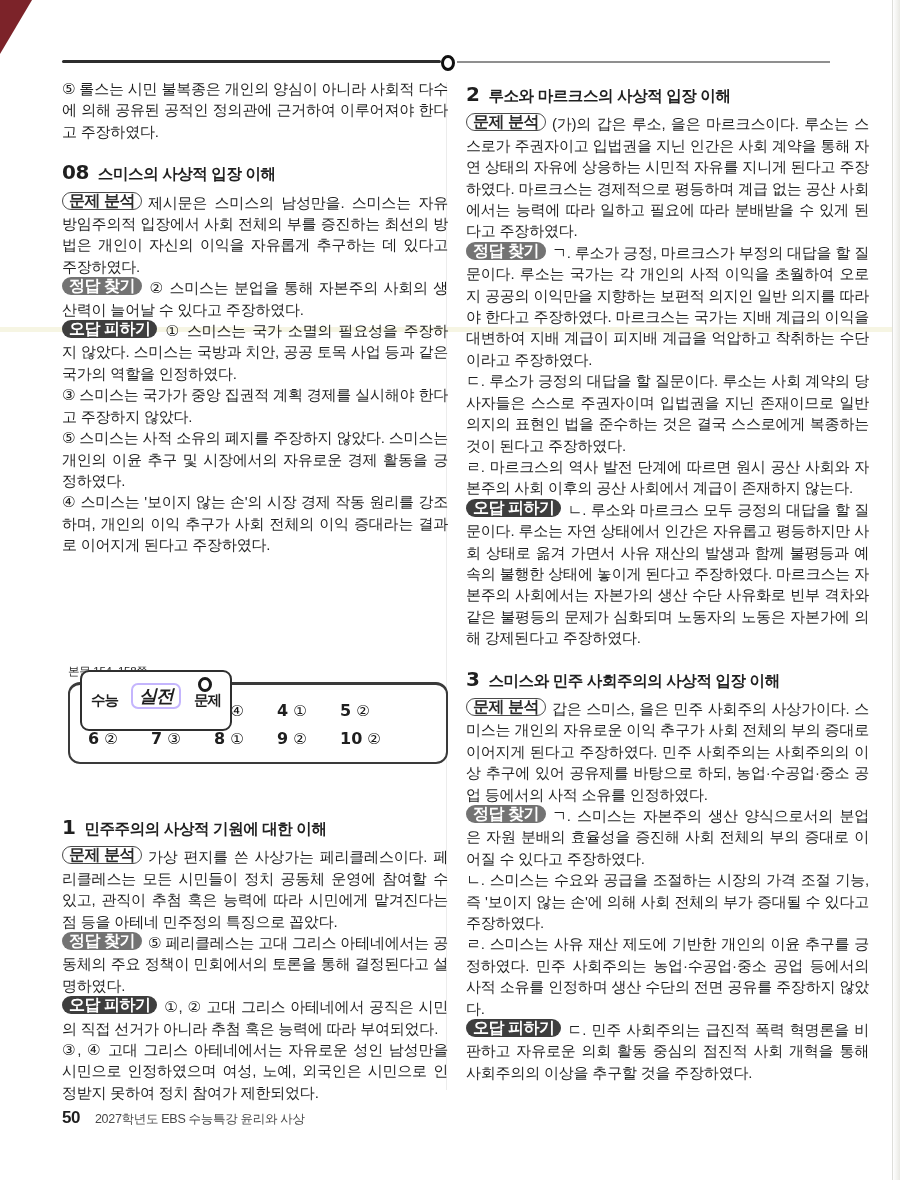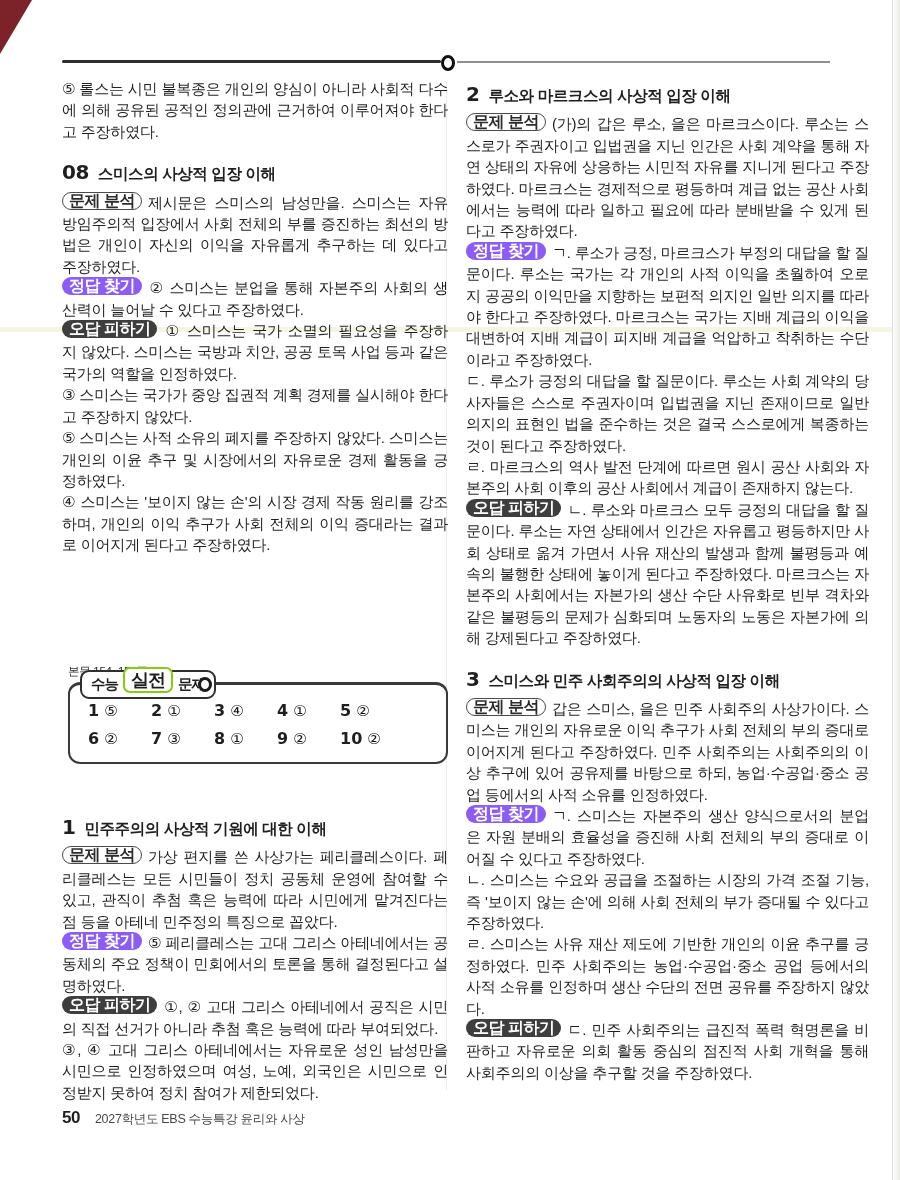--- a/index.html
+++ b/index.html
@@ -29,33 +29,33 @@
   p.body { margin:0; word-break:break-all; }
 
   .sec-head { display:flex; align-items:baseline; margin:20px 0 7px; }
   .sec-head.first { margin-top:0; }
   .sec-num { font-size:20px; font-weight:800; margin-right:9px; letter-spacing:-0.5px; font-family:"DejaVu Sans","Liberation Sans",sans-serif; }
   .sec-title { font-size:15.5px; font-weight:700; letter-spacing:-0.4px; }
 
   .pill { display:inline-block; font-size:16px; line-height:15px; padding:1px 7px 2px;
     border-radius:10px; margin-right:6px; letter-spacing:-0.5px; font-weight:700; vertical-align:2px; white-space:nowrap; }
   .pill-outline { border:1.5px solid #4a4a4a; padding:0 6px 1px; color:#2b2b2b; background:#fff; }
-  .pill-gray { background:#8b5cf6; color:#fff; }
+  .pill-gray { background:#737373; color:#fff; }
   .pill-dark { background:#3e3e3e; color:#fff; }
 
   
   .ans-wrap { position:absolute; left:68px; top:664px; width:380px; }
   .ans-ref { text-align:left; font-size:11.5px; color:#2a2a2a; margin-bottom:3px; padding-right:4px; letter-spacing:-0.3px; }
   .ans-box { position:relative; border:2px solid #3a3a3a; border-top-width:3px; border-radius:12px;
     height:82px; box-sizing:border-box; padding:16px 0 0 18px; background:#fff; }
   .tab { position:absolute; top:-15px; left:10px; display:flex; align-items:center;
-    background:#fff; border:2px solid #2f2f2f; border-radius:9px; padding:0 9px; height:25px; }
+    background:#fff; border:2px solid #2f2f2f; border-radius:9px; padding:16px 9px; height:25px; }
   .tab-su  { font-weight:700; font-size:14.5px; letter-spacing:-1px; }
-  .tab-sil { border:2px solid #84cc16; border-radius:7px; background:#fff; font-weight:800;
-    font-size:18px; line-height:22px; padding:0 6px; margin:0 5px; position:relative; top:-5px; letter-spacing:-1px; }
+  .tab-sil { border:2px solid #c4b5fd; border-radius:7px; background:#fff; font-weight:800;
+    font-size:18px; line-height:22px; padding:0 6px; margin:0 13px; position:relative; top:-5px; letter-spacing:-1px;font-style:italic; }
   .tab-mun { font-weight:700; font-size:14.5px; letter-spacing:-1px; }
   .tab-ring { position:absolute; top:-8px; left:128px; width:8px; height:9px;
     border:3px solid #1c1c1c; border-radius:50%; background:#fff; }
   .ans-grid { display:flex; flex-wrap:wrap; }
   .ans-item { width:63px; height:28px; white-space:nowrap; }
   .ans-no { font-weight:800; font-size:16px; font-family:"DejaVu Sans","Liberation Sans",sans-serif; }
   .ans-choice { font-size:15px; margin-left:5px; color:#151515; }
 
   .sec1 { position:absolute; left:62px; top:817px; width:386px; }
 

